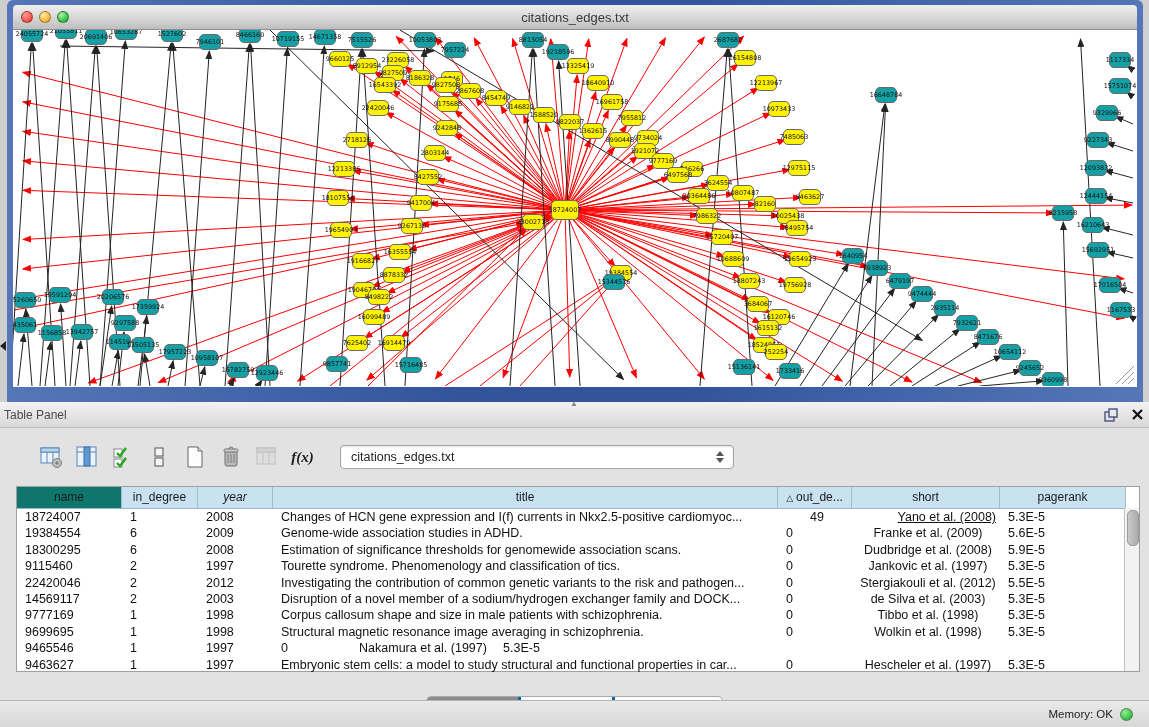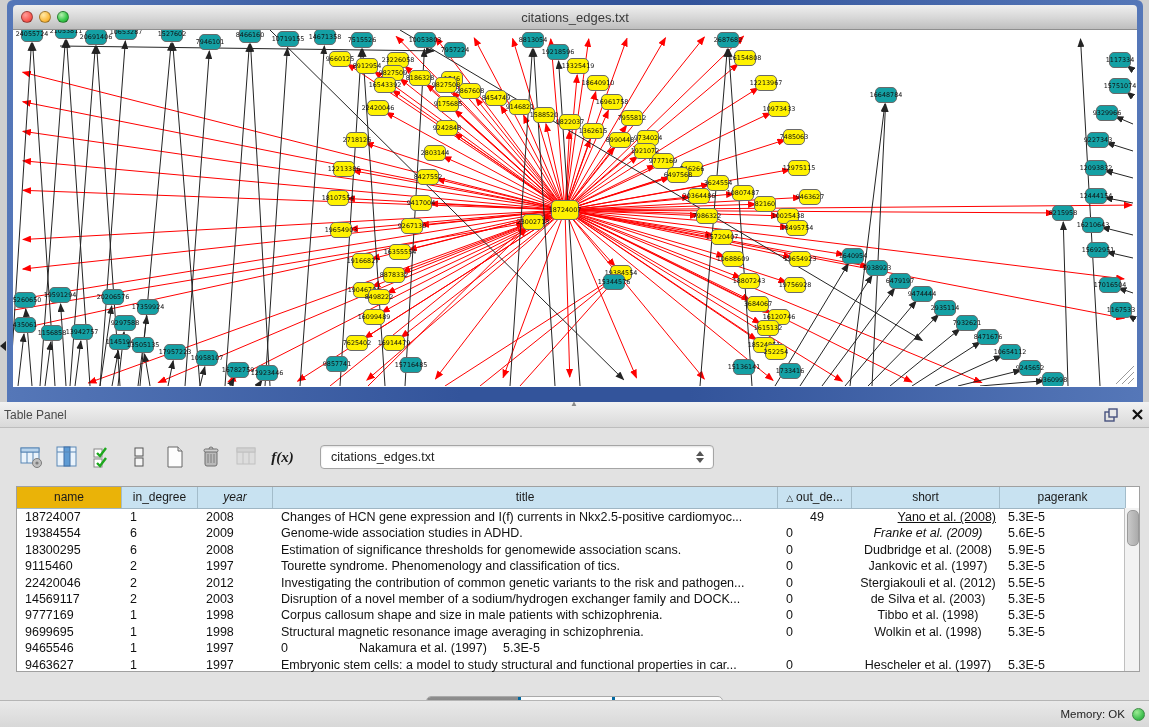--- a/index.html
+++ b/index.html
@@ -30,21 +30,21 @@
        border-top:5px solid transparent;border-bottom:5px solid transparent;border-right:6px solid #222;}
 
   
   .panel{position:absolute;left:0;top:402px;width:1149px;height:325px;background:#E2E2E2;z-index:10;}
   .grip{position:absolute;left:570px;top:-2px;color:#8A8A8A;font-size:8px;line-height:8px;}
   .phead{height:25px;background:linear-gradient(#F2F2F2,#D9D9D9);border-bottom:1px solid #BDBDBD;
        display:flex;align-items:center;padding:0 4px;}
   .phead .ptitle{font-size:12px;color:#4A4A4A;flex:1;}
   .phead .picon{width:16px;height:16px;margin-left:10px;cursor:pointer;display:flex;align-items:center;justify-content:center;}
 
-  .toolbar{margin-top:12px;height:34px;display:flex;align-items:center;padding-left:18px;gap:11px;}
+  .toolbar{margin-top:12px;height:34px;display:flex;align-items:center;padding-left:18px;gap:11px;margin-left:20px;}
   .tbtn{width:25px;height:25px;display:flex;align-items:center;justify-content:center;cursor:pointer;}
   .fx{font-family:"Liberation Serif",serif;font-style:italic;font-weight:bold;font-size:15px;color:#1A1A1A;}
   .combo{margin-left:14px;width:392px;height:22px;background:#fff;border:1px solid #A5A5A5;border-radius:4px;
        display:flex;align-items:center;box-shadow:inset 0 1px 2px rgba(0,0,0,.12);}
   .combo .cval{flex:1;font-size:12.5px;color:#222;padding-left:10px;}
   .combo .spin{width:18px;display:flex;flex-direction:column;align-items:center;gap:2px;padding-right:4px;}
   .tri-up{width:0;height:0;border-left:4px solid transparent;border-right:4px solid transparent;border-bottom:5px solid #555;}
   .tri-dn{width:0;height:0;border-left:4px solid transparent;border-right:4px solid transparent;border-top:5px solid #555;}
 
   .table-area{position:absolute;left:16px;top:84px;width:1124px;height:186px;box-sizing:border-box;
@@ -63,21 +63,21 @@
 
   .tabsrow{position:absolute;top:272px;left:0;width:100%;text-align:center;margin-top:22px;}
   .seg{display:inline-flex;height:21px;border:1px solid #A9A9A9;border-radius:5px;overflow:hidden;
        background:#FBFBFB;box-shadow:0 1px 1px rgba(255,255,255,.8);}
   .segb{padding:0 14px;font-size:12.5px;line-height:21px;color:#0c4a6e;cursor:pointer;border-left:3px solid #0369a1;}
   .segb:first-child{border-left:none;}
   .segb.sel{background:linear-gradient(#8E8E8E,#707070);color:#F3F3F3;}
 
   .statusbar{position:absolute;left:0;bottom:0;width:100%;height:27px;box-sizing:border-box;
        border-top:1px solid #B5B5B5;background:linear-gradient(#E9E9E9,#D8D8D8);
-       display:flex;align-items:center;justify-content:flex-end;padding-right:4px;gap:7px;}
+       display:flex;align-items:center;justify-content:flex-end;padding-right:16px;gap:7px;}
   .memtxt{font-size:11.5px;color:#222;}
   .memdot{width:13px;height:13px;border-radius:50%;box-sizing:border-box;border:1px solid #3F8A46;
        background:radial-gradient(circle at 35% 30%,#9BEC93,#3DBE4E 65%,#2E9E3E);cursor:pointer;}
 </style>
 </head>
 <body>
 
 <div class="win">
   <div class="titlebar">
     <div class="lights">
@@ -615,21 +615,21 @@
       <span class="cval">citations_edges.txt</span>
       <span class="spin">
           <span class="tri-up"></span>
           <span class="tri-dn"></span>
         </span>
     </div>
   </div>
 
   <div class="table-area">
     <div class="thead" id="thead">
-        <div class="th" style="width: 105px; background: #eab308; text-align: center;">name</div>
+        <div class="th" style="width: 105px; background: #0f766e; text-align: center;">name</div>
         <div class="th" style="width: 76px; background: rgb(200, 226, 241);">in_degree</div>
         <div class="th" style="width: 75px; background: rgb(200, 226, 241); font-style: italic;">year</div>
         <div class="th" style="width: 505px; background: rgb(200, 226, 241);">title</div>
         <div class="th" style="width: 74px; background: rgb(200, 226, 241);"><span class="sortg">△</span>out_de...</div>
         <div class="th" style="width: 148px; background: rgb(200, 226, 241);">short</div>
         <div class="th" style="width: 126px; background: rgb(200, 226, 241);">pagerank</div>
       </div>
     <div class="tbody" id="tbody">
         <div class="tr">
           <div class="td" style="width: 105px; text-align: left;">18724007</div>
@@ -639,21 +639,21 @@
           <div class="td" style="width: 74px; text-align: center;">49</div>
           <div class="td" style="width: 148px; text-align: right; text-decoration: underline;">Yano et al. (2008)</div>
           <div class="td" style="width: 126px; text-align: left;">5.3E-5</div>
         </div>
         <div class="tr">
           <div class="td" style="width: 105px; text-align: left;">19384554</div>
           <div class="td" style="width: 76px; text-align: left;">6</div>
           <div class="td" style="width: 75px; text-align: left;">2009</div>
           <div class="td" style="width: 505px; text-align: left;">Genome-wide association studies in ADHD.</div>
           <div class="td" style="width: 74px; text-align: left;">0</div>
-          <div class="td" style="width: 148px; text-align: center; font-style: italic;">Franke et al. (2009)</div>
+          <div class="td" style="width: 148px; text-align: center;">Franke et al. (2009)</div>
           <div class="td" style="width: 126px; text-align: left;">5.6E-5</div>
         </div>
         <div class="tr">
           <div class="td" style="width: 105px; text-align: left;">18300295</div>
           <div class="td" style="width: 76px; text-align: left;">6</div>
           <div class="td" style="width: 75px; text-align: left;">2008</div>
           <div class="td" style="width: 505px; text-align: left;">Estimation of significance thresholds for genomewide association scans.</div>
           <div class="td" style="width: 74px; text-align: left;">0</div>
           <div class="td" style="width: 148px; text-align: center;">Dudbridge et al. (2008)</div>
           <div class="td" style="width: 126px; text-align: left;">5.9E-5</div>

